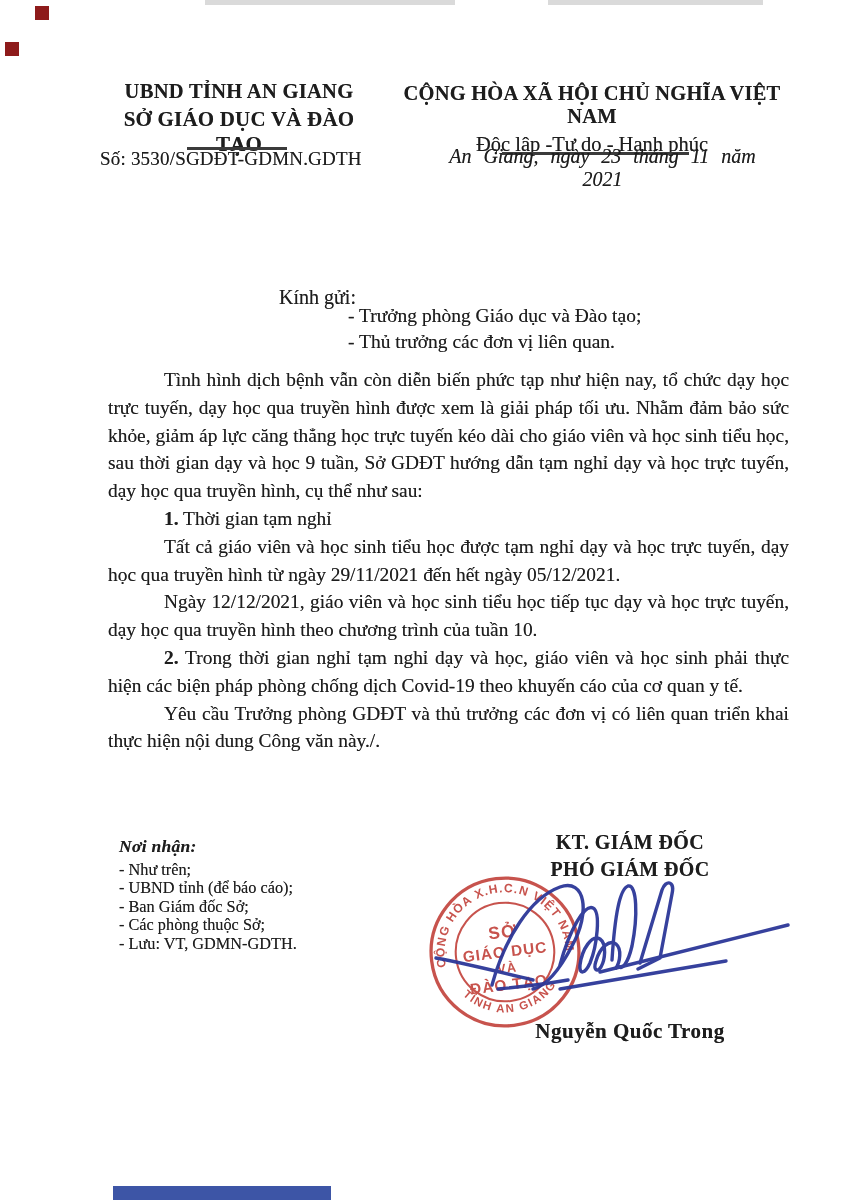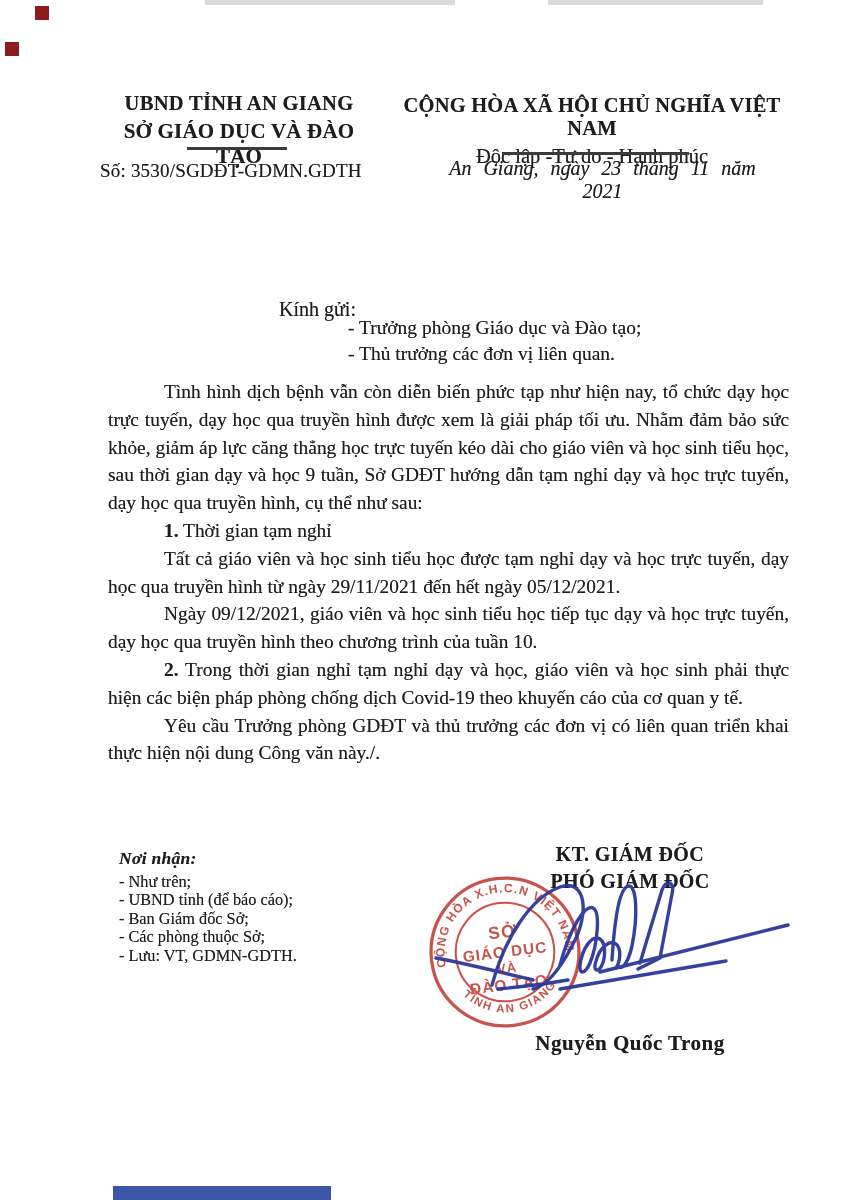--- a/index.html
+++ b/index.html
@@ -10,21 +10,21 @@
     --text:#1d1d1d;
   }
   html,body{margin:0;padding:0;background:#e9e9e9;}
   .page{
     position:relative;width:858px;height:1200px;margin:0 auto;
     background:#ffffff;overflow:hidden;
     font-family:"Liberation Serif","DejaVu Serif",serif;
     color:var(--text);
   }
   .page *{box-sizing:border-box;}
-  .txt{text-shadow:0 0 .4px rgba(20,20,20,.55);margin-top:12px;}
+  .txt{text-shadow:0 0 .4px rgba(20,20,20,.55);}
   .abs{position:absolute;}
 
   
   .streak{position:absolute;top:0;height:5px;background:#dadada;}
   .sq{position:absolute;width:14px;height:14px;background:var(--artifact-red);}
   .bluebar{position:absolute;left:113px;top:1186px;width:218px;height:14px;background:var(--artifact-blue);}
 
   
   .hdr-left{left:103px;top:80px;width:272px;text-align:center;}
   .hdr-left .l1{font-size:20.5px;font-weight:600;letter-spacing:.3px;}
@@ -85,21 +85,21 @@
   <div class="abs kinhgui txt">Kính gửi:</div>
   <div class="abs recipients txt">
       <div>- Trưởng phòng Giáo dục và Đào tạo;</div>
       <div>- Thủ trưởng các đơn vị liên quan.</div>
     </div>
 
   <div class="abs body-text txt">
       <p>Tình hình dịch bệnh vẫn còn diễn biến phức tạp như hiện nay, tổ chức dạy học trực tuyến, dạy học qua truyền hình được xem là giải pháp tối ưu. Nhằm đảm bảo sức khỏe, giảm áp lực căng thẳng học trực tuyến kéo dài cho giáo viên và học sinh tiểu học, sau thời gian dạy và học 9 tuần, Sở GDĐT hướng dẫn tạm nghỉ dạy và học trực tuyến, dạy học qua truyền hình, cụ thể như sau:</p>
       <p><b>1.</b> Thời gian tạm nghỉ</p>
       <p>Tất cả giáo viên và học sinh tiểu học được tạm nghỉ dạy và học trực tuyến, dạy học qua truyền hình từ ngày 29/11/2021 đến hết ngày 05/12/2021.</p>
-      <p>Ngày 09/12/2021, giáo viên và học sinh tiểu học tiếp tục dạy và học trực tuyến, dạy học qua truyền hình theo chương trình của tuần 10.</p>
+      <p>Ngày 12/12/2021, giáo viên và học sinh tiểu học tiếp tục dạy và học trực tuyến, dạy học qua truyền hình theo chương trình của tuần 10.</p>
       <p><b>2.</b> Trong thời gian nghỉ tạm nghỉ dạy và học, giáo viên và học sinh phải thực hiện các biện pháp phòng chống dịch Covid-19 theo khuyến cáo của cơ quan y tế.</p>
       <p>Yêu cầu Trưởng phòng GDĐT và thủ trưởng các đơn vị có liên quan triển khai thực hiện nội dung Công văn này./.</p>
     </div>
 
   <div class="abs noinhan txt">
     <div class="label">Nơi nhận:</div>
     <div class="items">
         <div>- Như trên;</div>
         <div>- UBND tỉnh (để báo cáo);</div>
         <div>- Ban Giám đốc Sở;</div>

